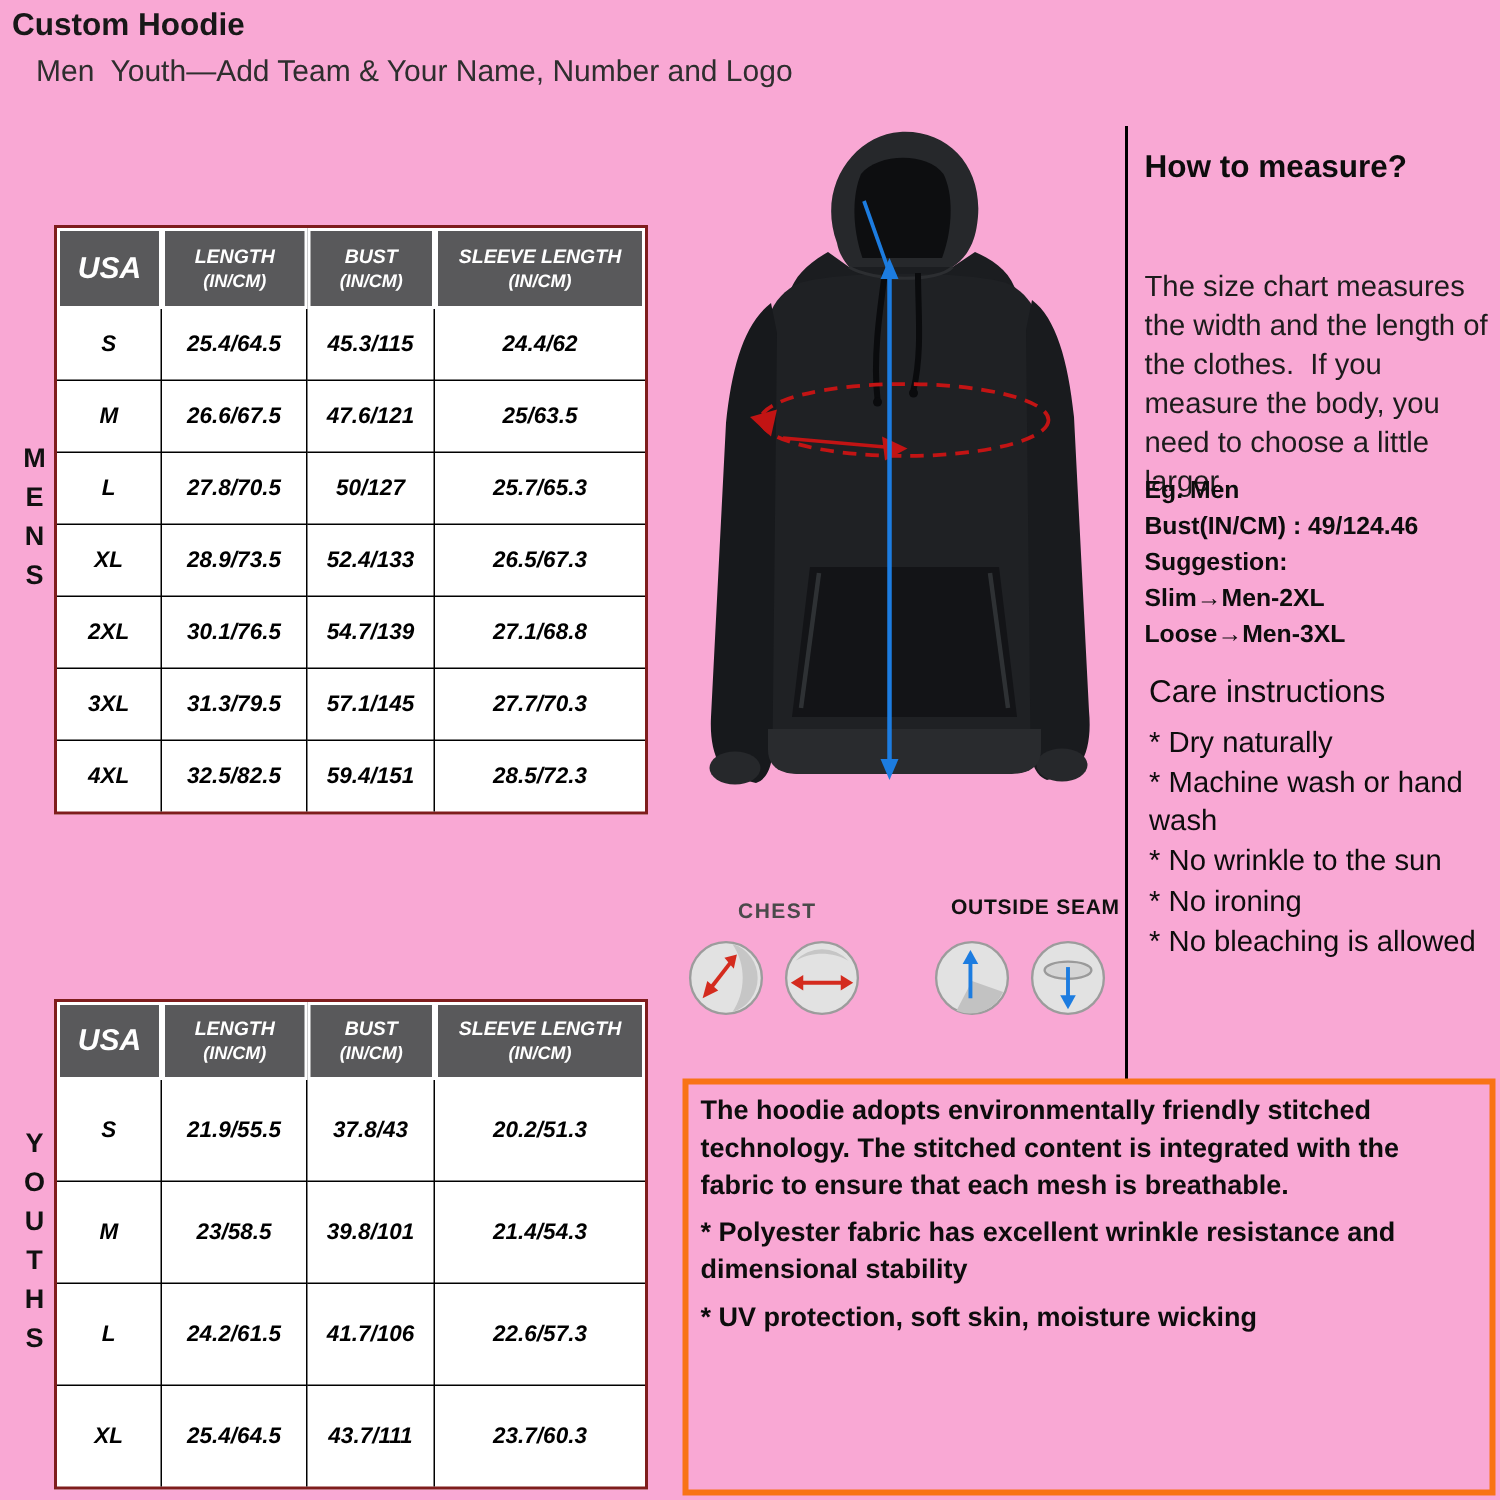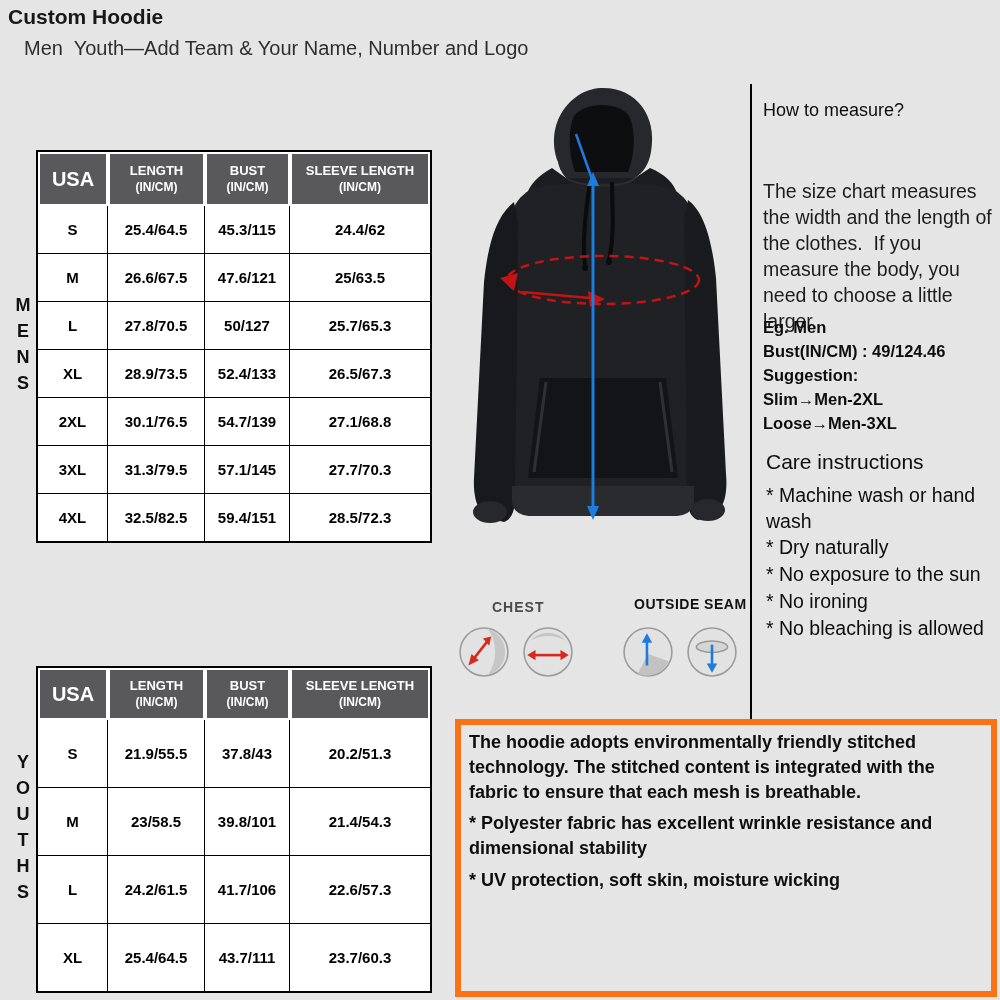--- a/index.html
+++ b/index.html
@@ -1,32 +1,32 @@
 <!DOCTYPE html>
 <html><head>
 <meta charset="utf-8">
 <style>
   html,body { margin:0; padding:0; background:#fff; }
   #page {
-    position:relative; width:1000px; height:1000px; background:#e5e5e5;
+    position:relative; width:1000px; height:1000px; background:#f9a8d4;
     font-family:"Liberation Sans", sans-serif; color:#111; overflow:hidden;
   }
   .title { position:absolute; left:8px; top:5px; font-size:21px; font-weight:700; color:#181818; }
   .subtitle { position:absolute; left:24px; top:37px; font-size:20px; font-weight:400; color:#2e2e2e; white-space:pre-wrap; }
 
   
   .table-wrap { position:absolute; left:12px; }
   .table-wrap.mens   { top:150px; }
   .table-wrap.youths { top:666px; }
   .side-label {
     position:absolute; left:0; top:50%; transform:translateY(-50%);
     writing-mode:vertical-rl; text-orientation:upright;
     font-weight:700; font-size:18px; letter-spacing:6px; color:#111;
   }
-  table.size-table { margin-left:24px; border-collapse:separate; border-spacing:0; border:2px solid #000000; background:#fff; }
+  table.size-table { margin-left:24px; border-collapse:separate; border-spacing:0; border:2px solid #7f1d1d; background:#fff;font-style:italic; }
   table.size-table th {
     background:#59595b; color:#fff; border:2px solid #fff;
     text-align:center; vertical-align:middle; padding:2px 3px;
   }
   table.size-table td {
     border-right:1px solid #000; border-bottom:1px solid #000;
     text-align:center; vertical-align:middle; font-weight:700; font-size:15px; color:#000; padding:0 2px;
   }
   table.size-table tr td:last-child { border-right:none; }
   table.size-table tr:last-child td { border-bottom:none; }
@@ -45,31 +45,31 @@
   .seam-label  { left:634px; top:596px; color:#111; letter-spacing:0.5px; }
   .icon-row { position:absolute; left:458px; top:626px; display:flex; align-items:center; }
   .fold-icon { width:52px; height:52px; }
   .gap-s { width:12px; } .gap-l { width:48px; }
 
   
   .v-divider { position:absolute; left:750px; top:84px; width:2px; height:636px; background:#000; }
 
   
   .right-col { position:absolute; left:763px; top:88px; width:234px; }
-  .htm-heading { position:absolute; left:0; top:12px; font-size:18px; font-weight:400; color:#0d0d0d; }
+  .htm-heading { position:absolute; left:0; top:12px; font-size:21px; font-weight:700; color:#0d0d0d; }
   .htm-body { position:absolute; left:0; top:54px; width:232px; font-size:19.5px; line-height:1.33; color:#1c1c1c; white-space:pre-wrap;margin-top:37px; }
   .example { position:absolute; left:0; top:228px; font-size:16.5px; font-weight:700; line-height:1.45; color:#0d0d0d; }
   .care-heading { position:absolute; left:3px; top:362px; font-size:21px; font-weight:400; color:#0d0d0d; }
   .care-list { position:absolute; left:3px; top:394px; width:228px; font-size:19.5px; line-height:1.32; color:#0d0d0d; }
   .care-item { margin:1px 0; }
 
   
   .desc-box {
     position:absolute; left:455px; top:719px; width:542px; height:278px;
-    border:6px solid #f97316; box-sizing:border-box; padding:5px 8px;
+    border:4px solid #f97316; box-sizing:border-box; padding:5px 8px;
     font-size:18px; font-weight:700; line-height:1.38; color:#0d0d0d; overflow:hidden;
   }
   .desc-intro { margin:0 0 7px 0; }
   .desc-bullet { margin:0 0 7px 0; }
 </style>
 </head>
 <body>
 
 <div id="page">
 
@@ -288,23 +288,23 @@
     <div class="htm-body">The size chart measures the width and the length of the clothes.  If you measure the body, you need to choose a little larger.</div>
     <div class="example">
       <div>Eg. Men</div>
       <div>Bust(IN/CM) : 49/124.46</div>
       <div>Suggestion:</div>
       <div>Slim→Men-2XL</div>
       <div>Loose→Men-3XL</div>
     </div>
     <div class="care-heading">Care instructions</div>
     <div class="care-list">
+      <div class="care-item">* Dry naturally</div>
       <div class="care-item">* Machine wash or hand wash</div>
-      <div class="care-item">* Dry naturally</div>
-      <div class="care-item">* No exposure to the sun</div>
+      <div class="care-item">* No wrinkle to the sun</div>
       <div class="care-item">* No ironing</div>
       <div class="care-item">* No bleaching is allowed</div>
     </div>
   </div>
 
   <div class="desc-box">
     <p class="desc-intro">The hoodie adopts environmentally friendly stitched technology. The stitched content is integrated with the fabric to ensure that each mesh is breathable.</p>
     <p class="desc-bullet">* Polyester fabric has excellent wrinkle resistance and dimensional stability</p>
     <p class="desc-bullet">* UV protection, soft skin, moisture wicking</p>
   </div>

